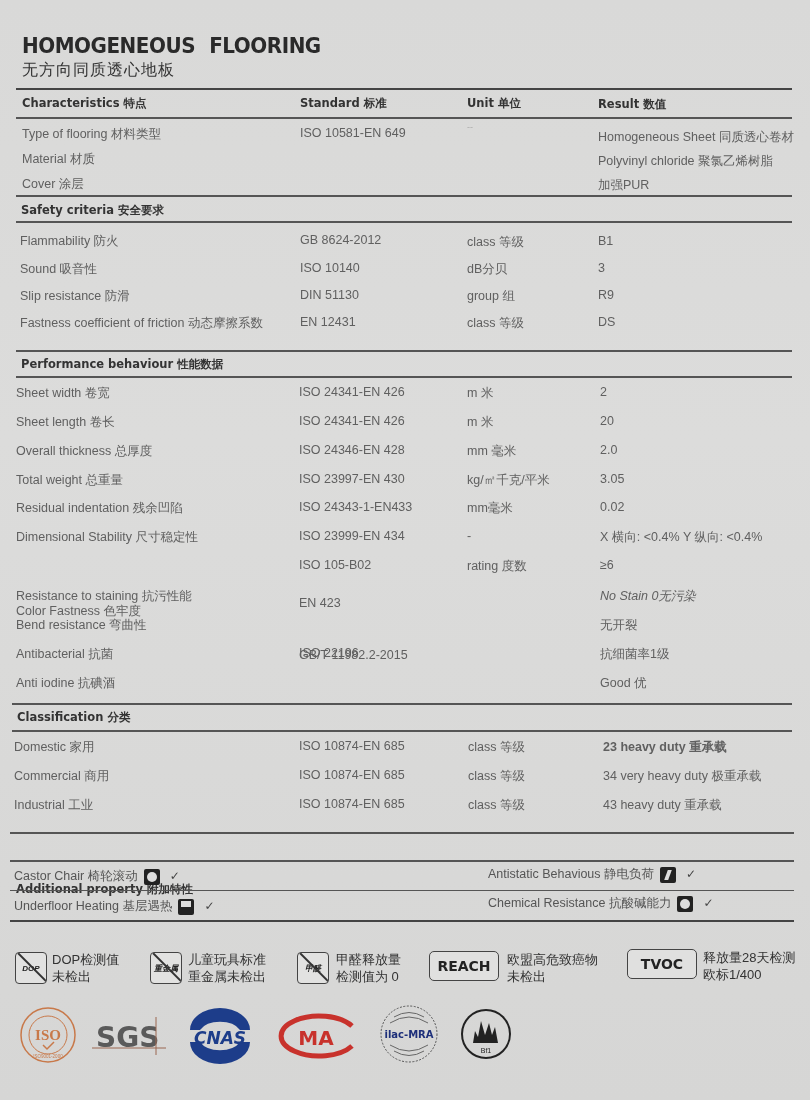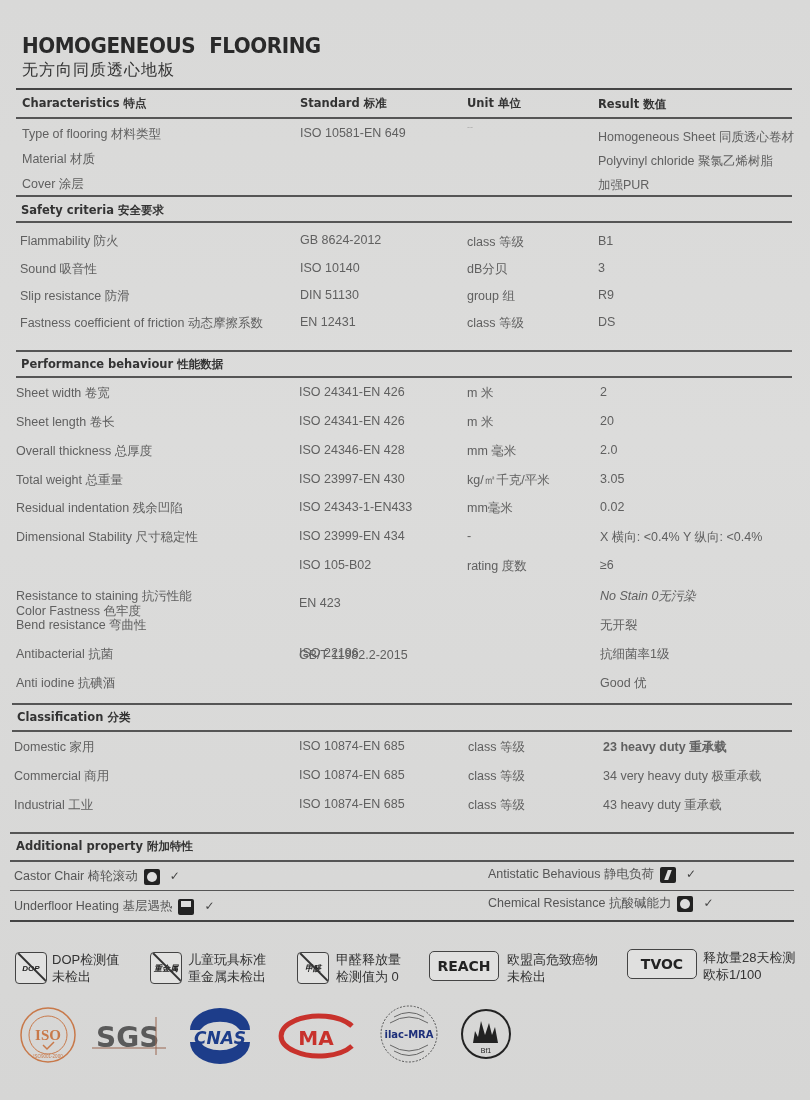--- a/index.html
+++ b/index.html
@@ -213,21 +213,21 @@
     </div>
     <div>
       <div class="cell" style="left: 14px; top: 797px;">Industrial 工业</div>
       <div class="cell" style="left: 299px; top: 797px;">ISO 10874-EN 685</div>
       <div class="cell" style="left: 468px; top: 797px;">class 等级</div>
       <div class="cell" style="left: 603px; top: 797px;">43 heavy duty 重承载</div>
     </div>
   </div>
 
 <div class="rule" style="left:10px;top:832px;width:784px"></div>
-<div class="sect" style="left:16px;top:839px">Additional property 附加特性</div>
+<div class="sect" style="left:16px;top:882px">Additional property 附加特性</div>
 <div class="rule" style="left:10px;top:860px;width:784px"></div>
 
 <div class="cell" style="left:14px;top:868px;color:#555">
   <span>Castor Chair 椅轮滚动</span><span class="prop-icon"></span><span class="check">✓</span>
 </div>
 <div class="cell" style="left:488px;top:866px;color:#555">
   <span>Antistatic Behavious 静电负荷</span><span class="prop-icon static"></span><span class="check">✓</span>
 </div>
 <div class="rule" style="left:10px;top:890px;width:784px;height:1px"></div>
 <div class="cell" style="left:14px;top:898px;color:#555">
@@ -254,21 +254,21 @@
   <div>检测值为 0</div>
 </div>
 <div class="pillbox" style="left:429px;top:951px;width:68px">REACH</div>
 <div class="badge-text" style="left:507px;top:951px">
   <div>欧盟高危致癌物</div>
   <div>未检出</div>
 </div>
 <div class="pillbox" style="left:627px;top:949px;width:68px">TVOC</div>
 <div class="badge-text" style="left:703px;top:949px">
   <div>释放量28天检测</div>
-  <div>欧标1/100</div>
+  <div>欧标1/400</div>
 </div>
 
 <svg class="logo" style="left:18px" width="60" height="60" viewBox="0 0 60 60">
   <circle cx="30" cy="30" r="27" fill="none" stroke="#c8794a" stroke-width="1.5"></circle>
   <circle cx="30" cy="30" r="19" fill="none" stroke="#c8794a" stroke-width="1"></circle>
   <text x="30" y="35" text-anchor="middle" font-family="Liberation Serif, serif" font-size="15" fill="#c8794a" font-weight="bold">ISO</text>
   <path d="M25 40 l4 4 l7 -7" stroke="#c8794a" stroke-width="1.5" fill="none"></path>
   <text x="30" y="53" text-anchor="middle" font-family="Liberation Sans, sans-serif" font-size="4.5" fill="#c8794a">ISO9001-2000</text>
 </svg>
 <svg class="logo" style="left:90px;top:1015px" width="78" height="42" viewBox="0 0 78 42">

